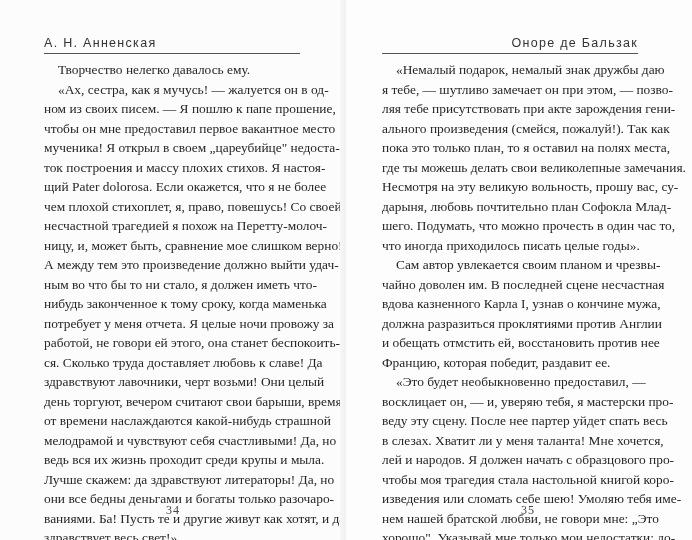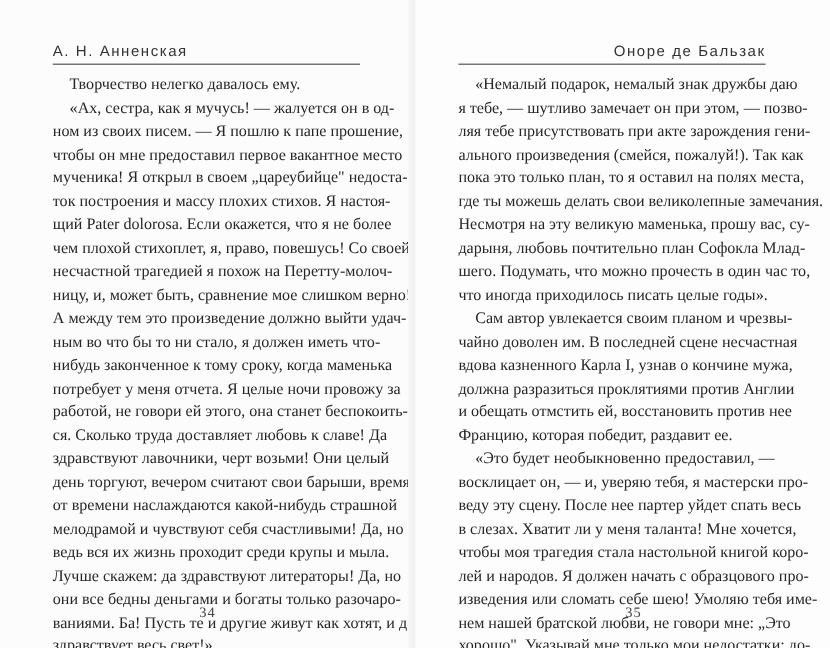--- a/index.html
+++ b/index.html
@@ -69,34 +69,34 @@
 <div class="page right">
   <div class="running-head">Оноре де Бальзак</div>
   <div class="rule"></div>
   <div class="text">
       <span class="line indent">«Немалый подарок, немалый знак дружбы даю</span>
       <span class="line">я тебе, — шутливо замечает он при этом, — позво-</span>
       <span class="line">ляя тебе присутствовать при акте зарождения гени-</span>
       <span class="line">ального произведения (смейся, пожалуй!). Так как</span>
       <span class="line">пока это только план, то я оставил на полях места,</span>
       <span class="line">где ты можешь делать свои великолепные замечания.</span>
-      <span class="line">Несмотря на эту великую маменька, прошу вас, су-</span>
+      <span class="line">Несмотря на эту великую вольность, прошу вас, су-</span>
       <span class="line">дарыня, любовь почтительно план Софокла Млад-</span>
       <span class="line">шего. Подумать, что можно прочесть в один час то,</span>
       <span class="line last">что иногда приходилось писать целые годы».</span>
       <span class="line indent">Сам автор увлекается своим планом и чрезвы-</span>
       <span class="line">чайно доволен им. В последней сцене несчастная</span>
       <span class="line">вдова казненного Карла I, узнав о кончине мужа,</span>
       <span class="line">должна разразиться проклятиями против Англии</span>
       <span class="line">и обещать отмстить ей, восстановить против нее</span>
       <span class="line last">Францию, которая победит, раздавит ее.</span>
       <span class="line indent">«Это будет необыкновенно предоставил, —</span>
       <span class="line">восклицает он, — и, уверяю тебя, я мастерски про-</span>
       <span class="line">веду эту сцену. После нее партер уйдет спать весь</span>
       <span class="line">в слезах. Хватит ли у меня таланта! Мне хочется,</span>
+      <span class="line">лей и народов. Я должен начать с образцового про-</span>
       <span class="line">чтобы моя трагедия стала настольной книгой коро-</span>
-      <span class="line">лей и народов. Я должен начать с образцового про-</span>
       <span class="line">изведения или сломать себе шею! Умоляю тебя име-</span>
       <span class="line">нем нашей братской любви, не говори мне: „Это</span>
       <span class="line">хорошо". Указывай мне только мои недостатки; до-</span>
     </div>
   <div class="folio">35</div>
 </div>
 
 </body></html>

